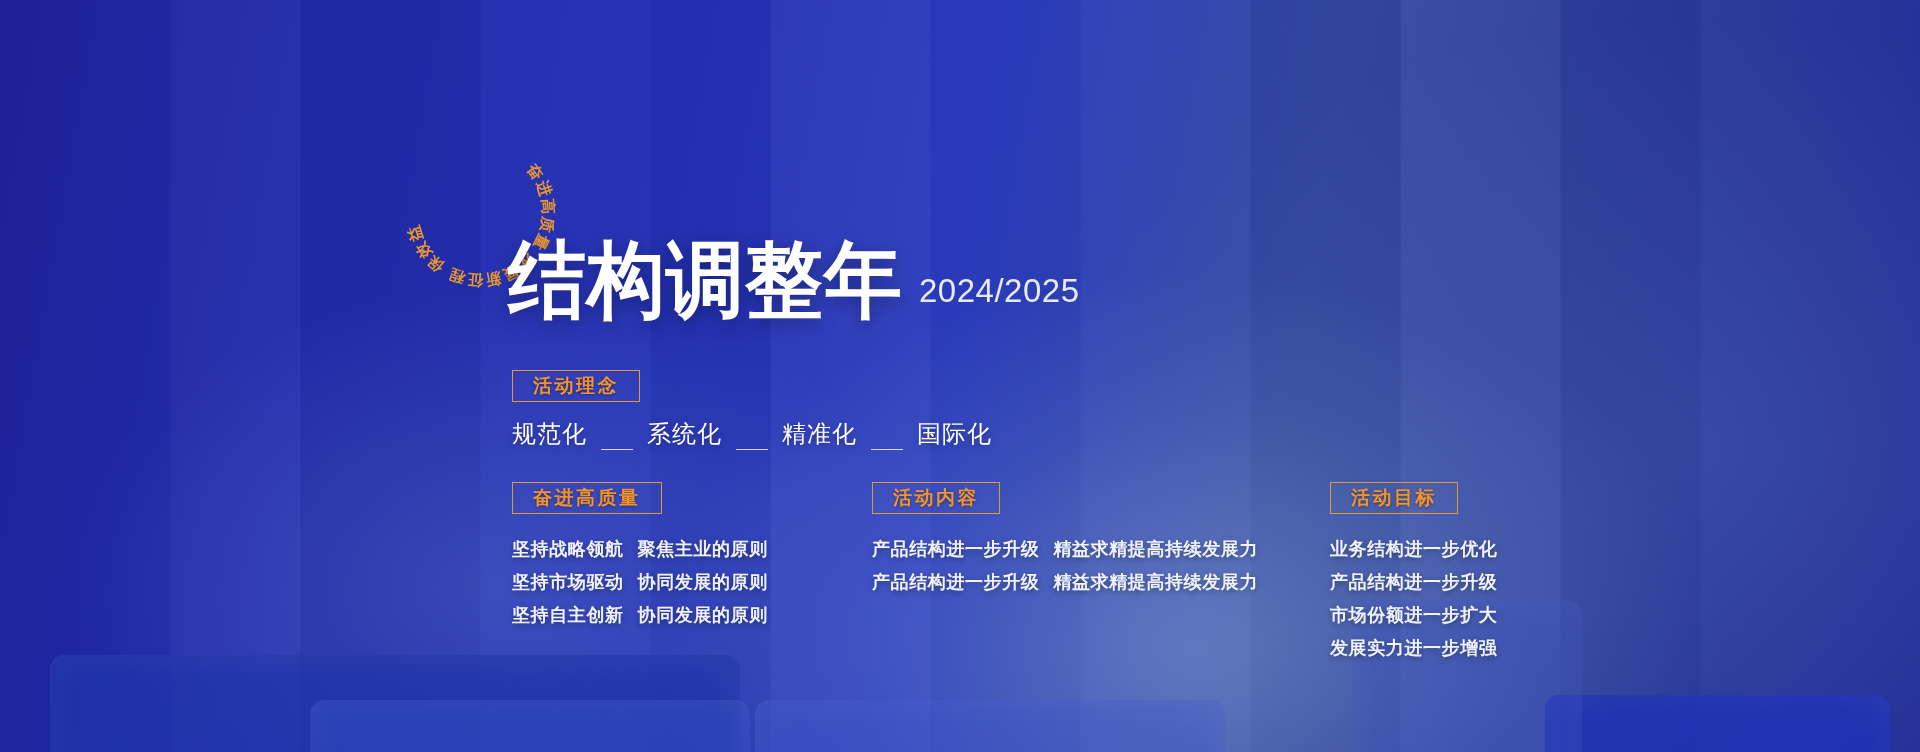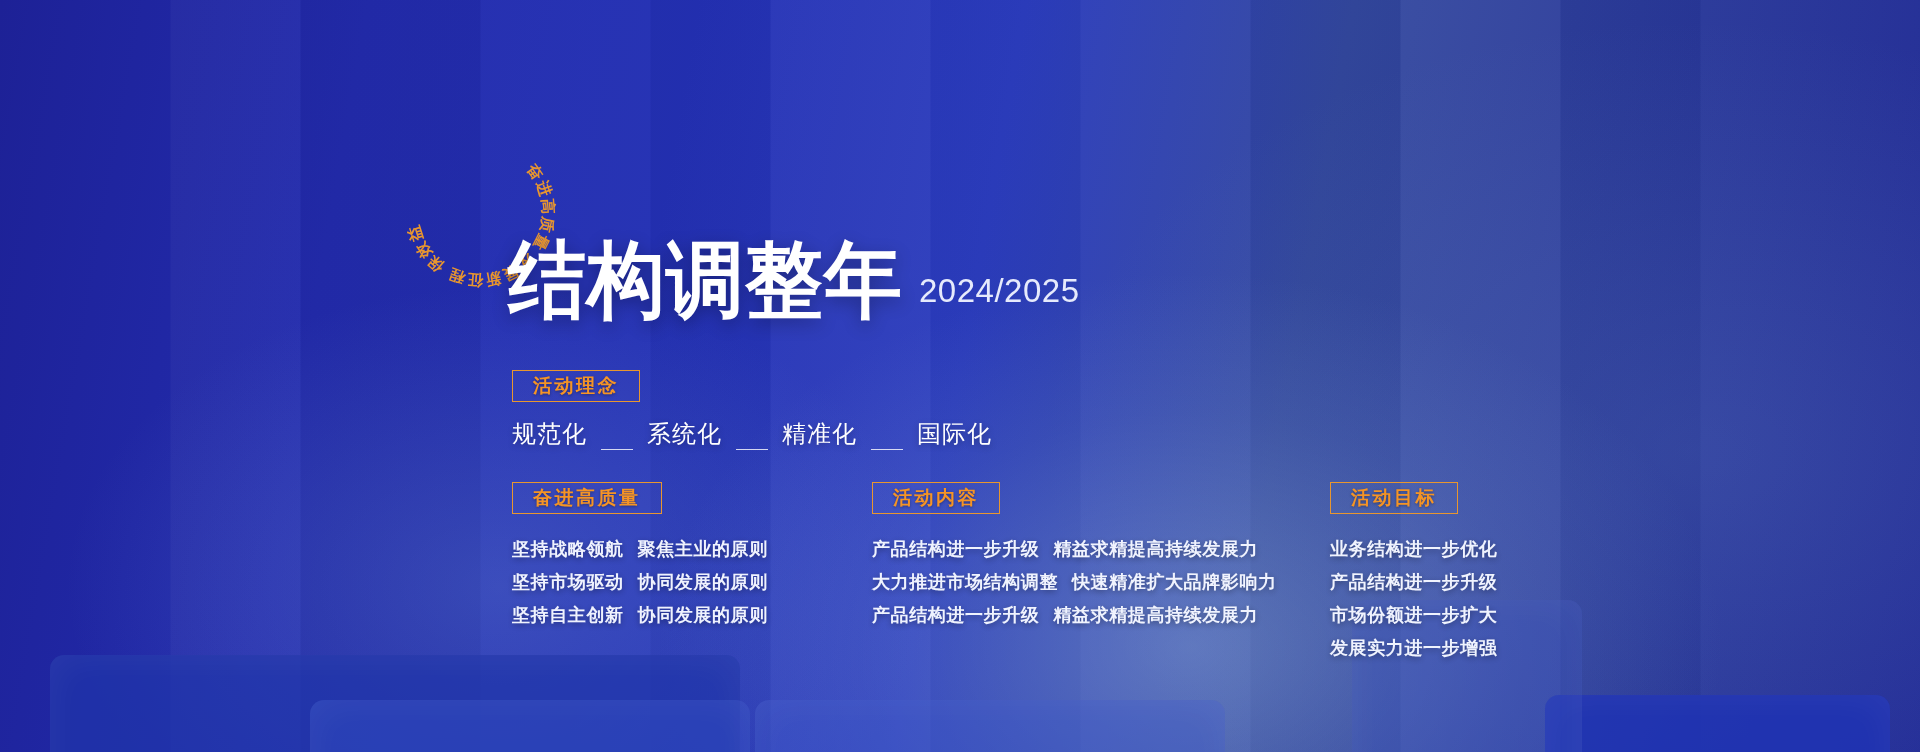--- a/index.html
+++ b/index.html
@@ -251,24 +251,20 @@
   </div>
 
   <div id="col-contents" class="col">
     <div class="badge col-badge">活动内容</div>
     <div class="col-list">
       <div class="col-line">
         <span class="b">产品结构进一步升级</span>
         <span class="b">精益求精提高持续发展力</span>
       </div>
       <div class="col-line">
-        <span class="b">大力推进市场结构调整</span>
-        <span class="b">快速精准扩大品牌影响力</span>
-      </div>
-      <div class="col-line">
         <span class="b">产品结构进一步升级</span>
         <span class="b">精益求精提高持续发展力</span>
       </div>
     </div>
   </div>
 
   <div id="col-goals" class="col">
     <div class="badge col-badge">活动目标</div>
     <div class="col-list">
       <div class="col-line">

